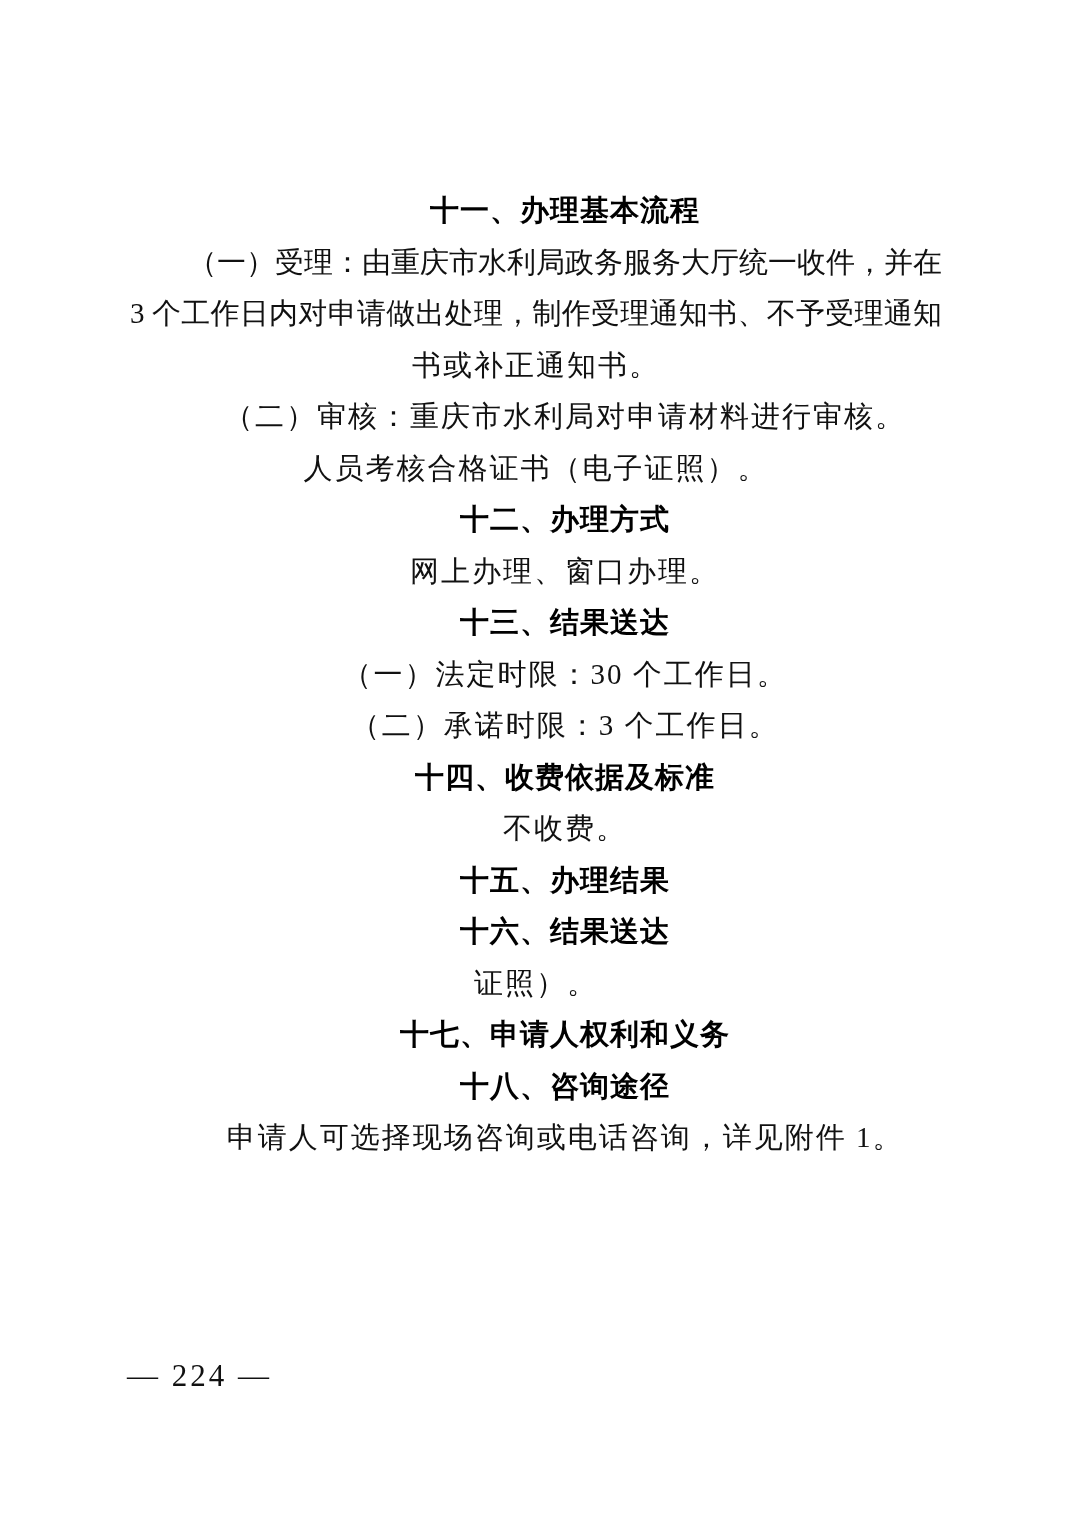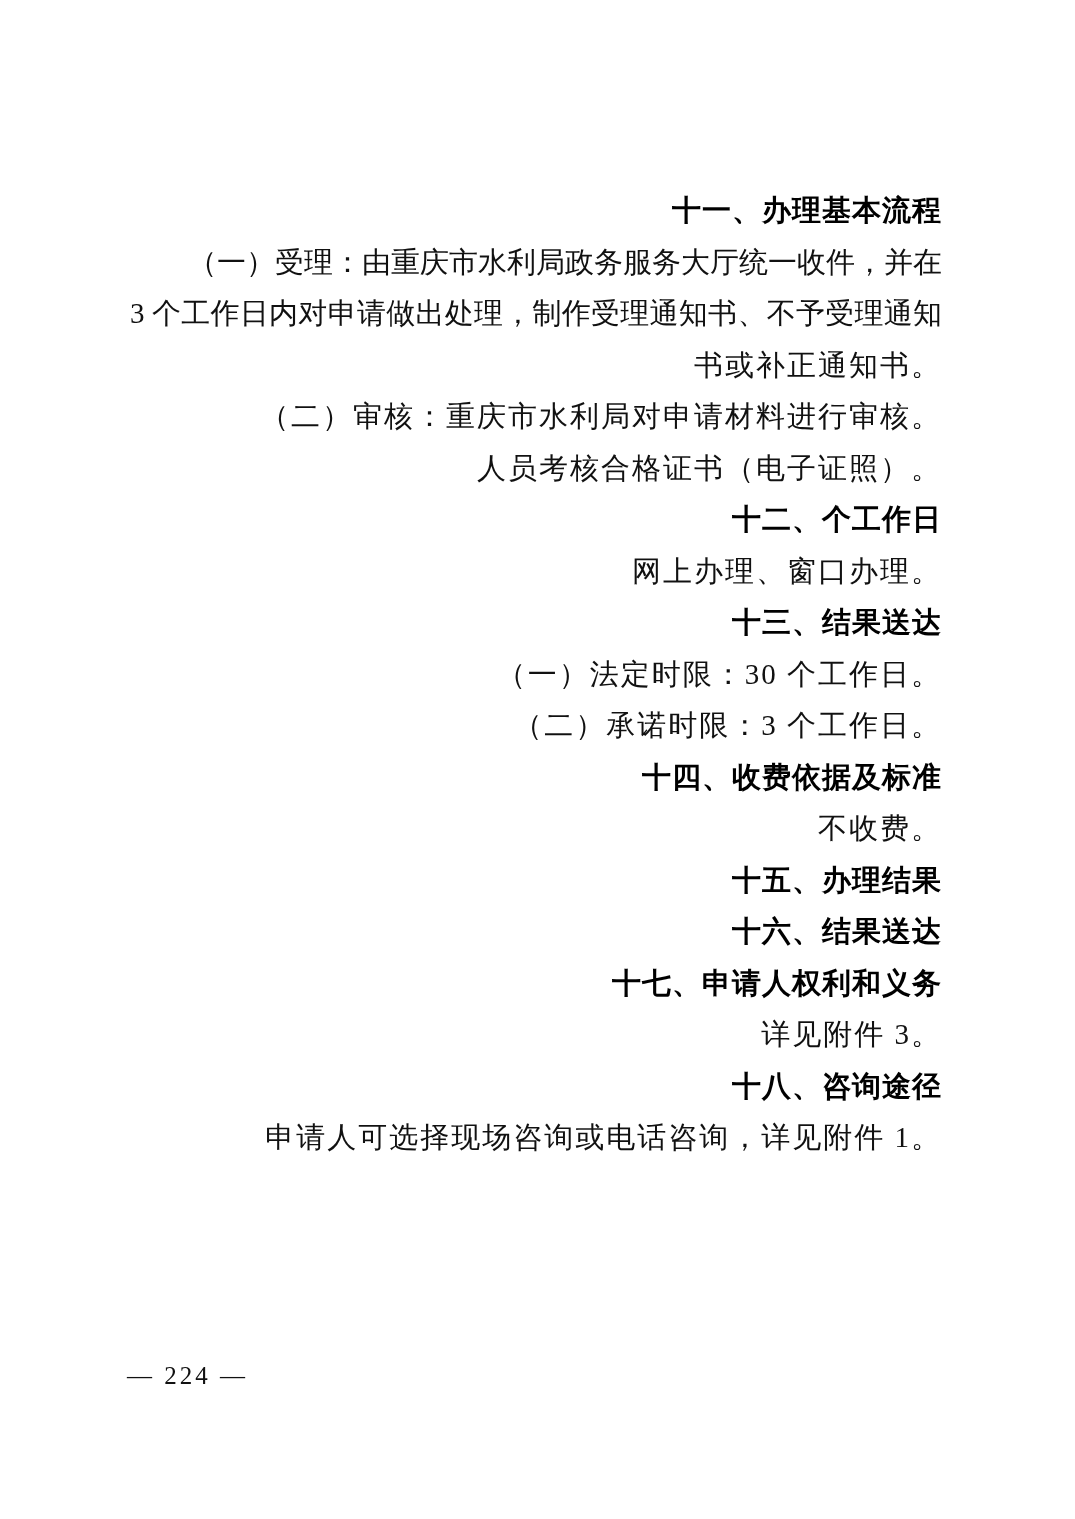--- a/index.html
+++ b/index.html
@@ -20,21 +20,21 @@
     position: absolute;
     left: 130px;
     top: 185px;
     width: 812px;
   }
   .line {
     display: block;
     font-size: 29px;
     line-height: 51.5px;
     height: 51.5px;
-    text-align: right;
+    text-align: center;
     letter-spacing: 2px;
     white-space: nowrap;
     font-family: "Liberation Serif", serif;
   }
   .line.heading {
     font-family: "Liberation Sans", sans-serif;
     font-weight: 700;
     letter-spacing: 1px;
     color: #000000;
   }
@@ -44,47 +44,47 @@
   .line.justify {
     letter-spacing: 0;
     white-space: normal;
     text-align: justify;
     text-align-last: justify;
   }
   .footer-page-number {
     position: absolute;
     left: 127px;
     top: 1356px;
-    font-size: 25px;
+    font-size: 31px;
     line-height: 40px;
     letter-spacing: 3px;
     font-family: "Liberation Serif", serif;
     color: #111111;
   }
 </style>
 </head>
 <body>
 
 <div class="page">
   <div class="content">
     <div class="line heading indent">十一、办理基本流程</div>
     <div class="line indent justify">（一）受理：由重庆市水利局政务服务大厅统一收件，并在</div>
     <div class="line justify">3 个工作日内对申请做出处理，制作受理通知书、不予受理通知</div>
     <div class="line">书或补正通知书。</div>
     <div class="line indent">（二）审核：重庆市水利局对申请材料进行审核。</div>
     <div class="line">人员考核合格证书（电子证照）。</div>
-    <div class="line heading indent">十二、个工作日</div>
+    <div class="line heading indent">十二、办理方式</div>
     <div class="line indent">网上办理、窗口办理。</div>
     <div class="line heading indent">十三、结果送达</div>
     <div class="line indent">（一）法定时限：30 个工作日。</div>
     <div class="line indent">（二）承诺时限：3 个工作日。</div>
     <div class="line heading indent">十四、收费依据及标准</div>
     <div class="line indent">不收费。</div>
     <div class="line heading indent">十五、办理结果</div>
     <div class="line heading indent">十六、结果送达</div>
+    <div class="line">证照）。</div>
     <div class="line heading indent">十七、申请人权利和义务</div>
-    <div class="line indent">详见附件 3。</div>
     <div class="line heading indent">十八、咨询途径</div>
     <div class="line indent">申请人可选择现场咨询或电话咨询，详见附件 1。</div>
   </div>
 
   <div class="footer-page-number">— 224 —</div>
 </div>
 
 </body></html>

